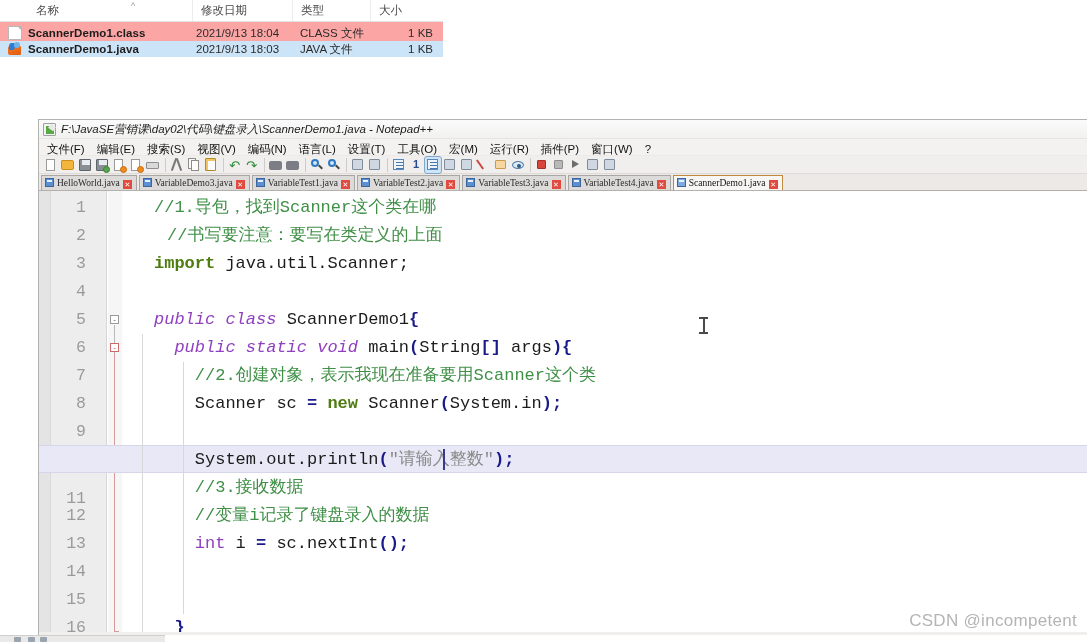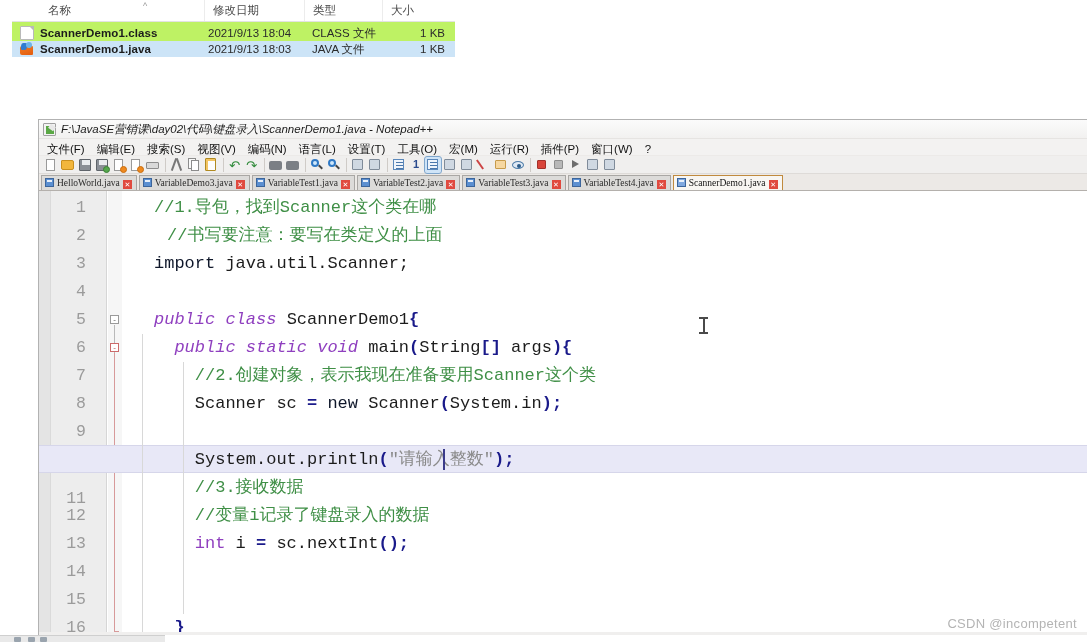--- a/index.html
+++ b/index.html
@@ -6,21 +6,21 @@
   html, body {
     margin: 0; padding: 0;
     width: 1087px; height: 642px;
     background: #ffffff;
     font-family: "Liberation Sans", sans-serif;
     overflow: hidden;
   }
   #root { position: relative; width: 1087px; height: 642px; background:#fff; }
 
   
-  .explorer { position:absolute; left:12px; top:0; width:443px; height:56px; background:#bef264; }
+  .explorer { position:absolute; left:0; top:0; width:443px; height:56px; background:#fca5a5; }
   .ex-header {
     position:relative; height:22px; width:443px;
     border-bottom:1px solid #e3e3e3; background:#fff;
   }
   .ex-col {
     position:absolute; top:0; height:21px; line-height:21px;
     font-size:11.5px; color:#4a4a4a; padding-left:8px;
     border-right:1px solid #ececec; white-space:nowrap;
     font-family:"Liberation Sans", sans-serif;
   }
@@ -227,21 +227,21 @@
     font-size:17px; white-space:pre;
     font-family:"Liberation Mono", monospace;
     color:#1c1c1c; letter-spacing:0px;
   }
   .hl-line {
     position:absolute; left:0; right:0; height:28px;
     background:#e8e8f7;
     border-top:1px solid #d6d6ea; border-bottom:1px solid #d6d6ea;
   }
   .cmt { color:#3f8f46; }
-  .kw  { color:#0f172a; font-weight:normal; }
+  .kw  { color:#4d7c0f; font-weight:bold; }
   .kw2 { color:#8f3fbf;font-style:italic; }
   .type{ color:#8f3fbf; }
   .str { color:#8a8a8a; }
   .op  { color:#1a1a8a; font-weight:bold; }
 
   .fold-box {
     position:absolute; width:9px; height:9px; background:#fff;
     border:1px solid #9a9a9a; font-size:8px; line-height:7px;
     text-align:center; color:#555; font-family:"Liberation Sans", sans-serif;
   }
@@ -267,21 +267,21 @@
     position:absolute; width:9px; height:17px;
   }
   .mouse-ibeam .stem { position:absolute; left:3.5px; top:2px; width:2px; height:13px; background:#4a4a4a; }
   .mouse-ibeam .cap  { position:absolute; left:0; width:9px; height:2px; background:#4a4a4a; }
   .mouse-ibeam .cap.top { top:0; }
   .mouse-ibeam .cap.bot { bottom:0; }
 
   
   .watermark {
     position:absolute; right:10px; bottom:11px;
-    font-size:13px; color:#b4b4b4; letter-spacing:.3px;
+    font-size:17px; color:#b4b4b4; letter-spacing:.3px;
     font-family:"Liberation Sans", sans-serif; white-space:nowrap;
   }
 
   
   .taskpeek {
     position:absolute; left:0; bottom:0; width:165px; height:7px;
     background:#e9e9e9; border-top:1px solid #cfcfcf;
   }
   .taskpeek i {
     position:absolute; top:1px; width:7px; height:5px; background:#9aa4ae; border-radius:1px;

